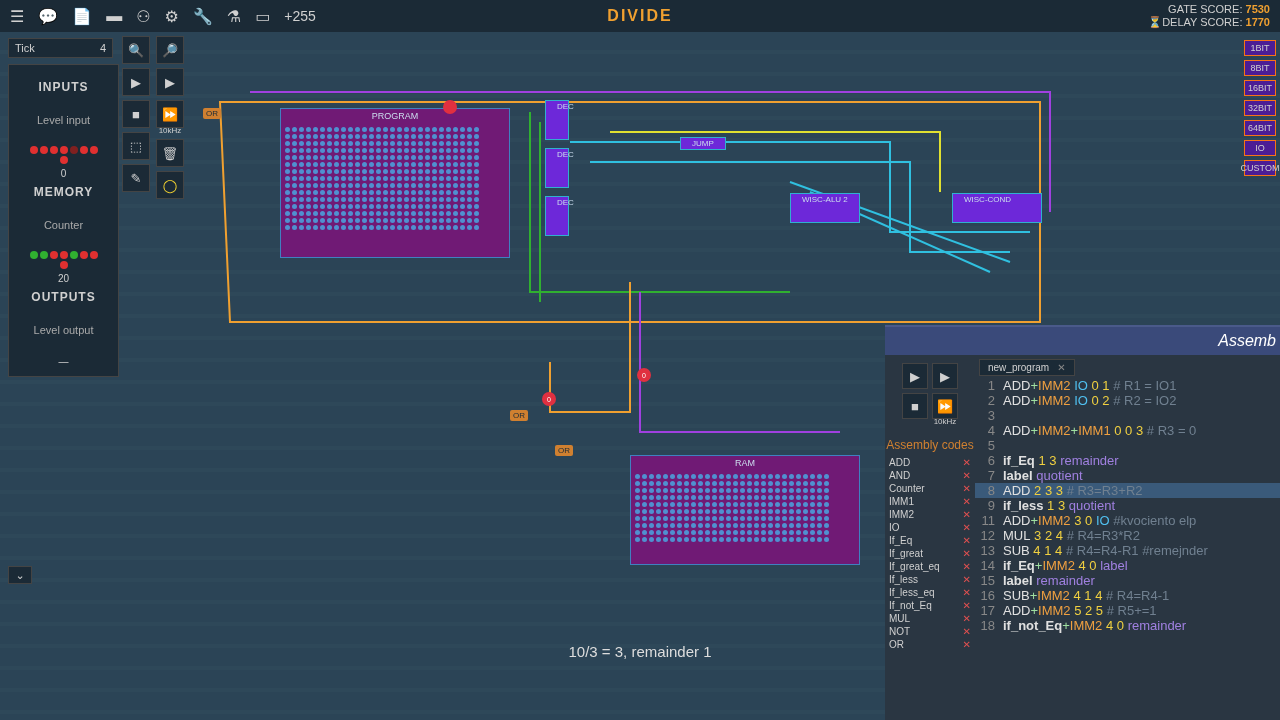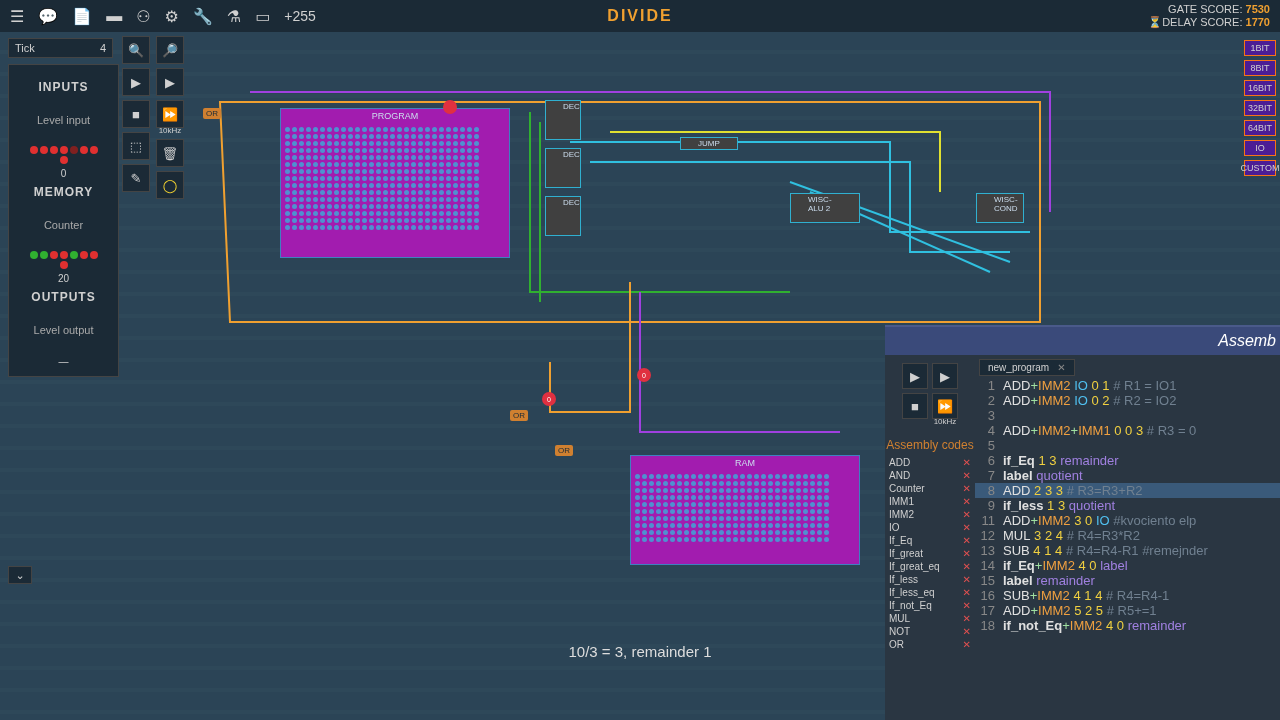--- a/index.html
+++ b/index.html
@@ -53,22 +53,22 @@
 .line.hl{background:#3a5a7a}
 .ln{width:28px;text-align:right;color:#888;padding-right:8px}
 .c-op{color:#e0e0e0}
 .c-plus{color:#a0e0a0}
 .c-mod{color:#f0a040}
 .c-io{color:#50c0f0}
 .c-n{color:#f0d040}
 .c-cm{color:#708090}
 .c-lbl{color:#a080e0}
 .c-kw{color:#e0e0e0;font-weight:bold}
-.chip{position:absolute;background:#404040;border:1px solid #30b0d0;font-size:8px;color:#cde;padding:1px 17px}
-.mem{position:absolute;background:#a21caf;border:1px solid #4080c0}
+.chip{position:absolute;background:#6d28d9;border:1px solid #30b0d0;font-size:8px;color:#cde;padding:1px 11px}
+.mem{position:absolute;background:#701a75;border:1px solid #4080c0}
 .memgrid{display:grid;gap:2px;padding:4px}
 .mcell{width:5px;height:5px;background:#5090d0;border-radius:50%}
 .memlbl{position:absolute;top:2px;left:50%;transform:translateX(-50%);font-size:9px;color:#cde}
 .orchip{position:absolute;background:#d08030;color:#1b2a36;font-size:8px;padding:1px 3px;border-radius:2px}
 .redcirc{position:absolute;width:14px;height:14px;background:#e03040;border-radius:50%;display:flex;align-items:center;justify-content:center;font-size:7px;color:#fff}
 </style>
 </head>
 <body>
 
 <div class="topbar">
@@ -879,21 +879,21 @@
       <div class="mcell"></div>
       <div class="mcell"></div>
       <div class="mcell"></div>
       <div class="mcell"></div>
       <div class="mcell"></div>
       <div class="mcell"></div>
     </div>
 </div>
 
 <div class="chip" style="top:193px;left:790px;width:70px;height:30px"><span>WISC-ALU 2</span></div>
-<div class="chip" style="top:193px;left:976px;width:48px;height:30px"><span>WISC-COND</span></div>
+<div class="chip" style="top:193px;left:952px;width:90px;height:30px"><span>WISC-COND</span></div>
 <div class="chip" style="top:100px;left:545px;width:18px;height:40px"><span>DEC</span></div>
 <div class="chip" style="top:148px;left:545px;width:18px;height:40px"><span>DEC</span></div>
 <div class="chip" style="top:196px;left:545px;width:18px;height:40px"><span>DEC</span></div>
 <div class="chip" style="top:137px;left:680px"><span>JUMP</span></div>
 
 <div class="orchip" style="top:108px;left:203px">OR</div>
 <div class="orchip" style="top:410px;left:510px">OR</div>
 <div class="orchip" style="top:445px;left:555px">OR</div>
 
 <div class="redcirc" style="top:368px;left:637px">0</div>

